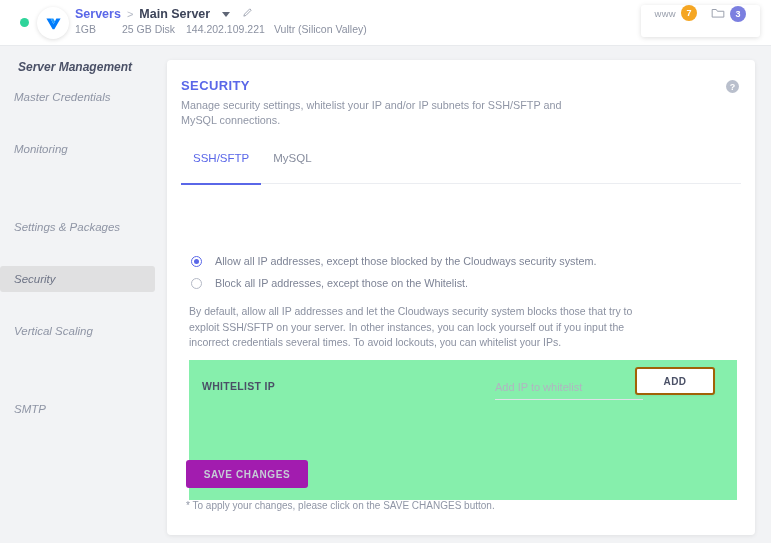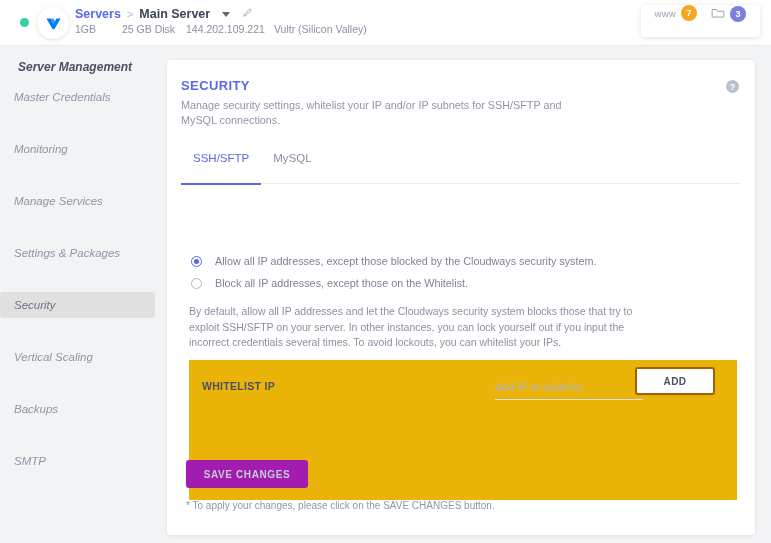--- a/index.html
+++ b/index.html
@@ -158,21 +158,21 @@
 
   .note-para {
     position: absolute; left: 22px; top: 244px;
     width: 450px; font-size: 10.5px; line-height: 15.5px; color: #8b91a1;
   }
 
   
   .wl-panel {
     position: absolute; left: 22px; top: 300px;
     width: 548px; height: 140px;
-    background: #eab308;
+    background: #86efac;
   }
   .wl-label {
     position: absolute; left: 13px; top: 20px;
     font-size: 10.5px; font-weight: bold; color: #4a5066;
     letter-spacing: .3px;
   }
   .wl-input {
     position: absolute; left: 306px; top: 14px;
     width: 148px; height: 26px;
     border: none; border-bottom: 1px solid #dfe2e8;
@@ -254,29 +254,27 @@
   </div>
 </div>
 
 <div class="sidebar">
   <div class="sidebar-title">Server Management</div>
   <div class="nav">
     <div class="nav-item">Master Credentials</div>
     <div class="nav-gap"></div>
     <div class="nav-item">Monitoring</div>
     <div class="nav-gap"></div>
-    <div class="nav-item">Manage Services</div>
     <div class="nav-gap"></div>
     <div class="nav-item">Settings &amp; Packages</div>
     <div class="nav-gap"></div>
     <div class="nav-item active">Security</div>
     <div class="nav-gap"></div>
     <div class="nav-item">Vertical Scaling</div>
     <div class="nav-gap"></div>
-    <div class="nav-item">Backups</div>
     <div class="nav-gap"></div>
     <div class="nav-item">SMTP</div>
   </div>
 </div>
 
 <div class="card">
 
   <div class="card-title">SECURITY</div>
   <div class="card-desc">Manage security settings, whitelist your IP and/or IP subnets for SSH/SFTP and MySQL connections.</div>
   <div class="help-icon">?</div>

